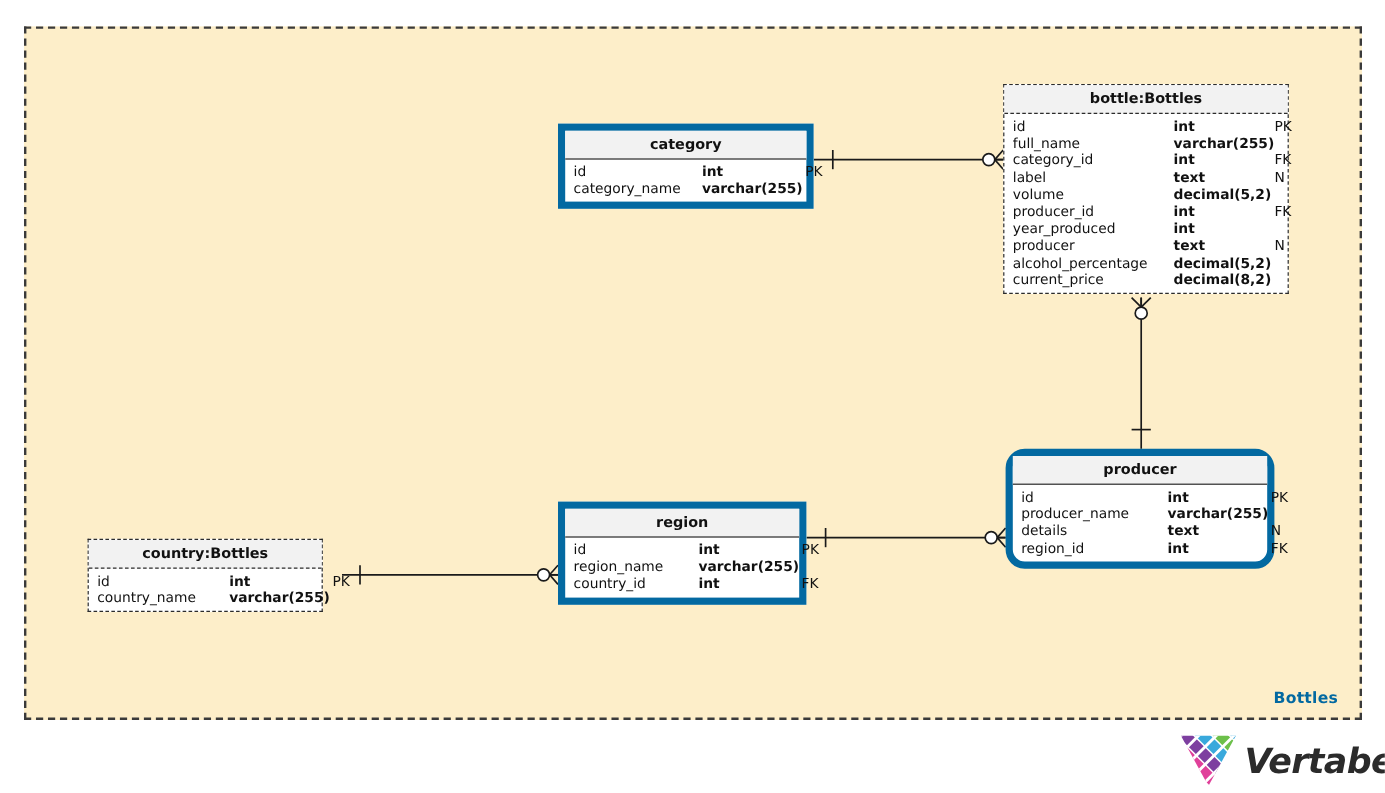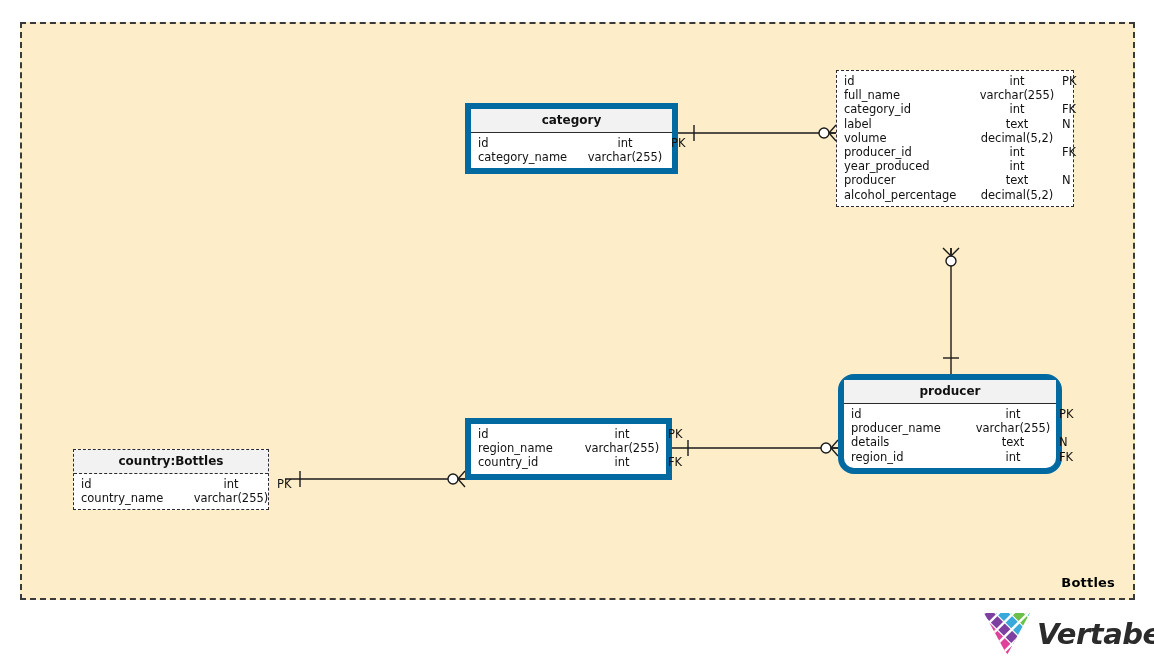--- a/index.html
+++ b/index.html
@@ -25,21 +25,21 @@
     background: #fdeec9;
     border: 2px dashed #3a3a3a;
     box-sizing: border-box;
   }
   #model-title {
     position: absolute;
     right: 18px;
     bottom: 8px;
     font-size: 13px;
     font-weight: bold;
-    color: #000000;
+    color: #0369a1;
     letter-spacing: 0.2px;
   }
 
   
   #connectors {
     position: absolute;
     left: 0;
     top: 0;
     width: 1154px;
     height: 661px;
@@ -79,21 +79,22 @@
     color: #111111;
     line-height: 14.2px;
     padding: 0 11px 0 7px;
     white-space: nowrap;
   }
   .attr-name {
     flex: 0 0 auto;
   }
   .attr-type {
     flex: 0 0 auto;
-    text-align: center;
+    text-align: left;
+    font-weight: bold;
   }
   .attr-key {
     flex: 1 1 auto;
     text-align: left;
     padding-left: 6px;
   }
 
   
   #entity-bottle .attr-name { width: 134px; }
   #entity-bottle .attr-type { width: 78px; }
@@ -187,20 +188,21 @@
       <circle cx="453" cy="479" r="5" fill="#ffffff"></circle>
       <line x1="458" y1="479" x2="465" y2="471"></line>
       <line x1="458" y1="479" x2="465" y2="479"></line>
       <line x1="458" y1="479" x2="465" y2="487"></line>
     </g>
 
   </g>
 </svg>
 
 <div class="entity external" id="entity-bottle" style="left:836px; top:70px; width:238px;">
+  <div class="entity-header">bottle:Bottles</div>
   <div class="entity-body">
     <div class="attr-row">
       <span class="attr-name">id</span>
       <span class="attr-type">int</span>
       <span class="attr-key">PK</span>
     </div>
     <div class="attr-row">
       <span class="attr-name">full_name</span>
       <span class="attr-type">varchar(255)</span>
       <span class="attr-key"></span>
@@ -233,20 +235,25 @@
     <div class="attr-row">
       <span class="attr-name">producer</span>
       <span class="attr-type">text</span>
       <span class="attr-key">N</span>
     </div>
     <div class="attr-row">
       <span class="attr-name">alcohol_percentage</span>
       <span class="attr-type">decimal(5,2)</span>
       <span class="attr-key"></span>
     </div>
+    <div class="attr-row">
+      <span class="attr-name">current_price</span>
+      <span class="attr-type">decimal(8,2)</span>
+      <span class="attr-key"></span>
+    </div>
   </div>
 </div>
 
 <div class="entity" id="entity-category" style="left:465px; top:103px; width:213px;">
   <div class="entity-header">category</div>
   <div class="entity-body">
     <div class="attr-row">
       <span class="attr-name">id</span>
       <span class="attr-type">int</span>
       <span class="attr-key">PK</span>
@@ -279,20 +286,21 @@
     </div>
     <div class="attr-row">
       <span class="attr-name">region_id</span>
       <span class="attr-type">int</span>
       <span class="attr-key">FK</span>
     </div>
   </div>
 </div>
 
 <div class="entity" id="entity-region" style="left:465px; top:418px; width:207px;">
+  <div class="entity-header">region</div>
   <div class="entity-body">
     <div class="attr-row">
       <span class="attr-name">id</span>
       <span class="attr-type">int</span>
       <span class="attr-key">PK</span>
     </div>
     <div class="attr-row">
       <span class="attr-name">region_name</span>
       <span class="attr-type">varchar(255)</span>
       <span class="attr-key"></span>

